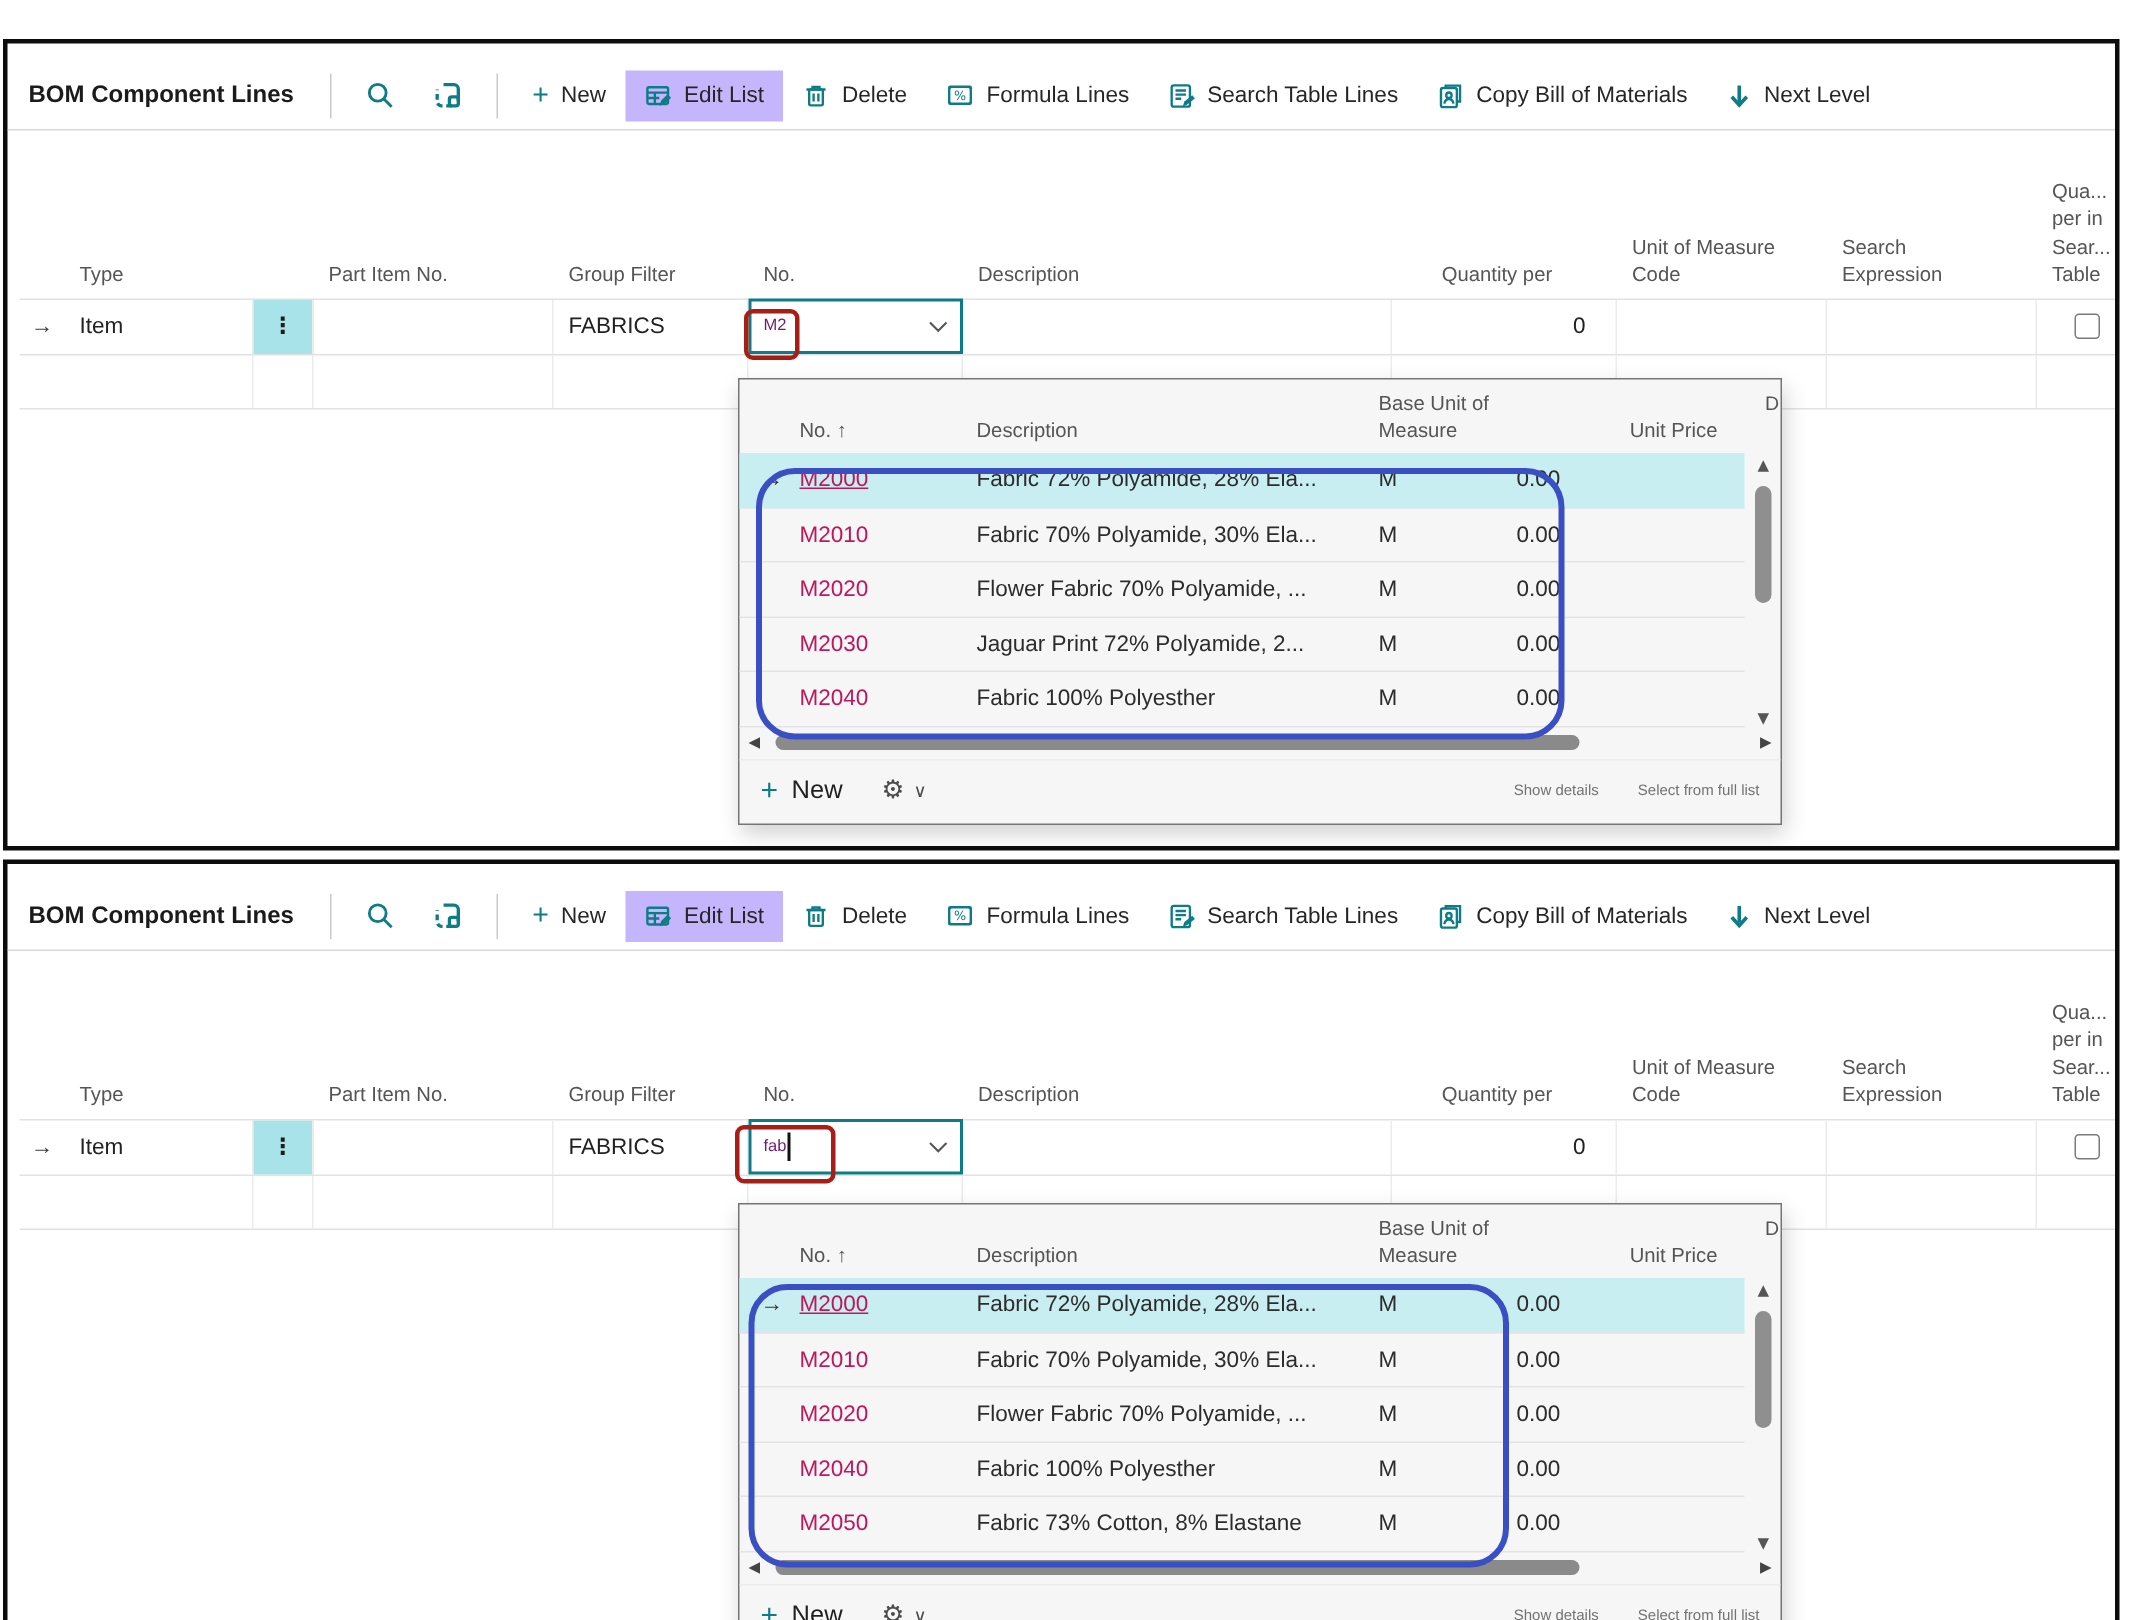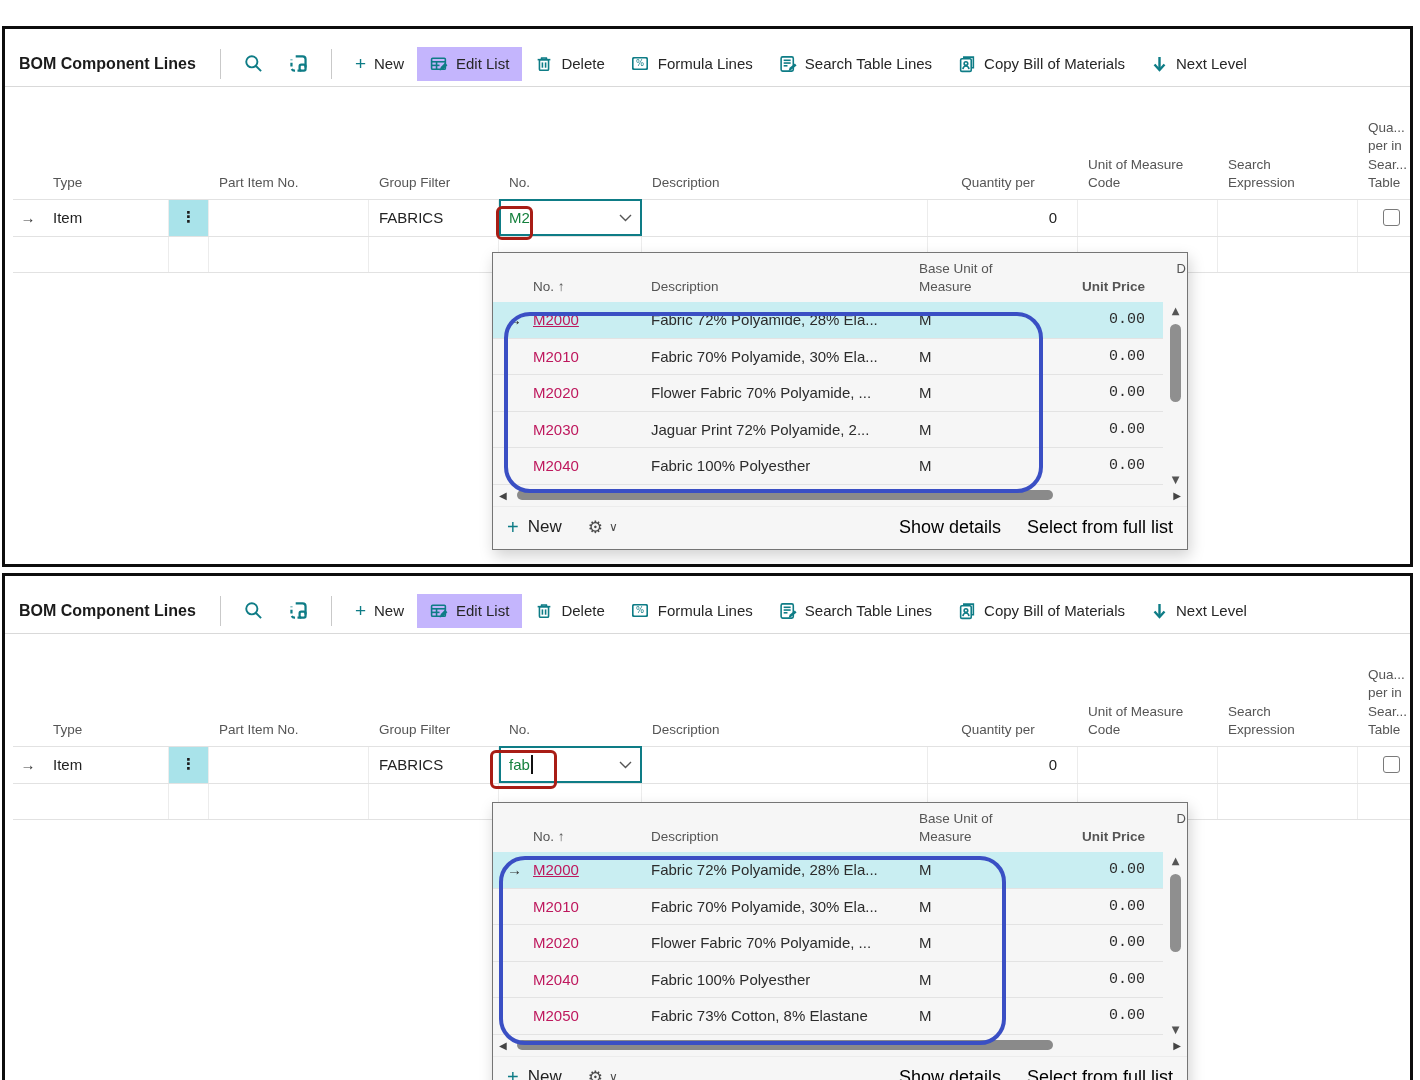--- a/index.html
+++ b/index.html
@@ -42,21 +42,21 @@
   .gc.right { text-align:right; padding-right:20px; padding-left:0; }
   .gc.ellipsis-cell { background:#a9e3ea; text-align:center; padding-left:0;
     font-family:"DejaVu Sans", sans-serif; font-weight:bold; color:#1c1c1c; font-size:15px; }
   .checkbox { width:17px; height:17px; border:1.5px solid #7a7a7a; border-radius:3px;
     background:#fff; margin:9px auto 0; }
   .cell-center { display:flex; justify-content:center; align-items:flex-start; border-right:none; }
 
   
   .no-field { position:relative; height:37px; margin-top:-1px; border:2px solid #0e7c86;
     background:#fff; display:flex; align-items:center; padding:0 8px; }
-  .no-field .value { font-size:15px; color:#15803d; }
+  .no-field .value { font-size:11px; color:#701a75; }
   .caret { display:inline-block; width:2px; height:19px; background:#111; margin-left:1px; vertical-align:-4px; }
   .no-field .spacer { flex:1; }
   .chevron-down { color:#555; }
 
   
   .red-annot { position:absolute; border:3px solid #a81d15; border-radius:6px;
     z-index:9; pointer-events:none; }
   #panel1 .red-annot { left:491px; top:177px; width:37px; height:34px; }
   #panel2 .red-annot { left:485px; top:174px; width:67px; height:39px; }
   .blue-annot { position:absolute; border:4px solid #3a4fc4; border-radius:26px;
@@ -66,30 +66,30 @@
 
   
   .dropdown { position:absolute; left:487px; width:696px; height:298px;
     background:#f6f6f6; border:1px solid #757575;
     box-shadow:2px 6px 14px rgba(0,0,0,.18); z-index:5; }
   #panel1 .dropdown { top:223px; }
   #panel2 .dropdown { top:226px; }
   .dd-cols { display:grid; grid-template-columns:28px 118px 268px 92px 138px; padding-left:12px; }
   .dd-header { align-items:end; min-height:49px; padding-bottom:6px; position:relative; }
   .dd-header .gh { padding-left:0; font-size:13.5px; color:#555; }
-  .dd-header .gh.right { padding-right:4px;font-weight:bold; }
+  .dd-header .gh.right { padding-right:4px; }
   .dd-cut { position:absolute; right:1px; bottom:26px; font-size:13px; color:#555; }
   .dd-rows { margin-right:24px; }
   .dd-row { height:36.5px; align-items:center; border-bottom:1px solid #e3e3e3;
     font-size:15px; color:#2c2c2c; }
   .dd-row.selected { background:#c9eef2; }
   .dd-row .arr { color:#333; padding-left:2px; }
   .dd-no { color:#be185d; }
   .dd-row.selected .dd-no { text-decoration:underline; }
-  .dd-price { text-align:right; padding-right:4px;font-family:Liberation Mono, monospace; }
+  .dd-price { padding-right:4px; }
   .dd-desc, .dd-uom { overflow:hidden; white-space:nowrap; }
 
   .vscroll { position:absolute; right:2px; top:51px; width:19px; height:183px;
     display:flex; flex-direction:column; align-items:center; }
   .vscroll .tri { font-size:10px; color:#555; line-height:14px;
     font-family:"DejaVu Sans", sans-serif; }
   .vscroll .thumb { width:11px; height:78px; background:#8f8f8f; border-radius:6px; margin-top:6px; }
   .vscroll .fill { flex:1; }
 
   .hscroll { display:flex; align-items:center; height:21px; padding:0 6px; }
@@ -100,21 +100,21 @@
 
   .dd-footer { display:flex; align-items:center; height:42px; padding:0 14px;
     border-top:1px solid #ececec; }
   .dd-new { display:flex; align-items:center; gap:9px; font-size:17px; color:#1f1f1f; }
   .dd-new .plus { color:#0e7c86; font-size:20px; font-weight:400; }
   .gear-group { display:flex; align-items:center; gap:6px; margin-left:26px;
     color:#4a4a4a; font-family:"DejaVu Sans", sans-serif; }
   .gear-group .gear { font-size:17px; }
   .gear-group .chev { font-size:12px; }
   .dd-footer .fspacer { flex:1; }
-  .dd-link { color:#000000; font-size:18px; margin-left:26px; white-space:nowrap; cursor:pointer; }
+  .dd-link { color:#737373; font-size:10px; margin-left:26px; white-space:nowrap; cursor:pointer; }
 
   svg { display:block; }
 </style>
 </head>
 <body>
 
 <div class="panel" id="panel1">
   <div class="toolbar">
     <span class="tb-title">BOM Component Lines</span>
     <span class="tb-divider"></span>

